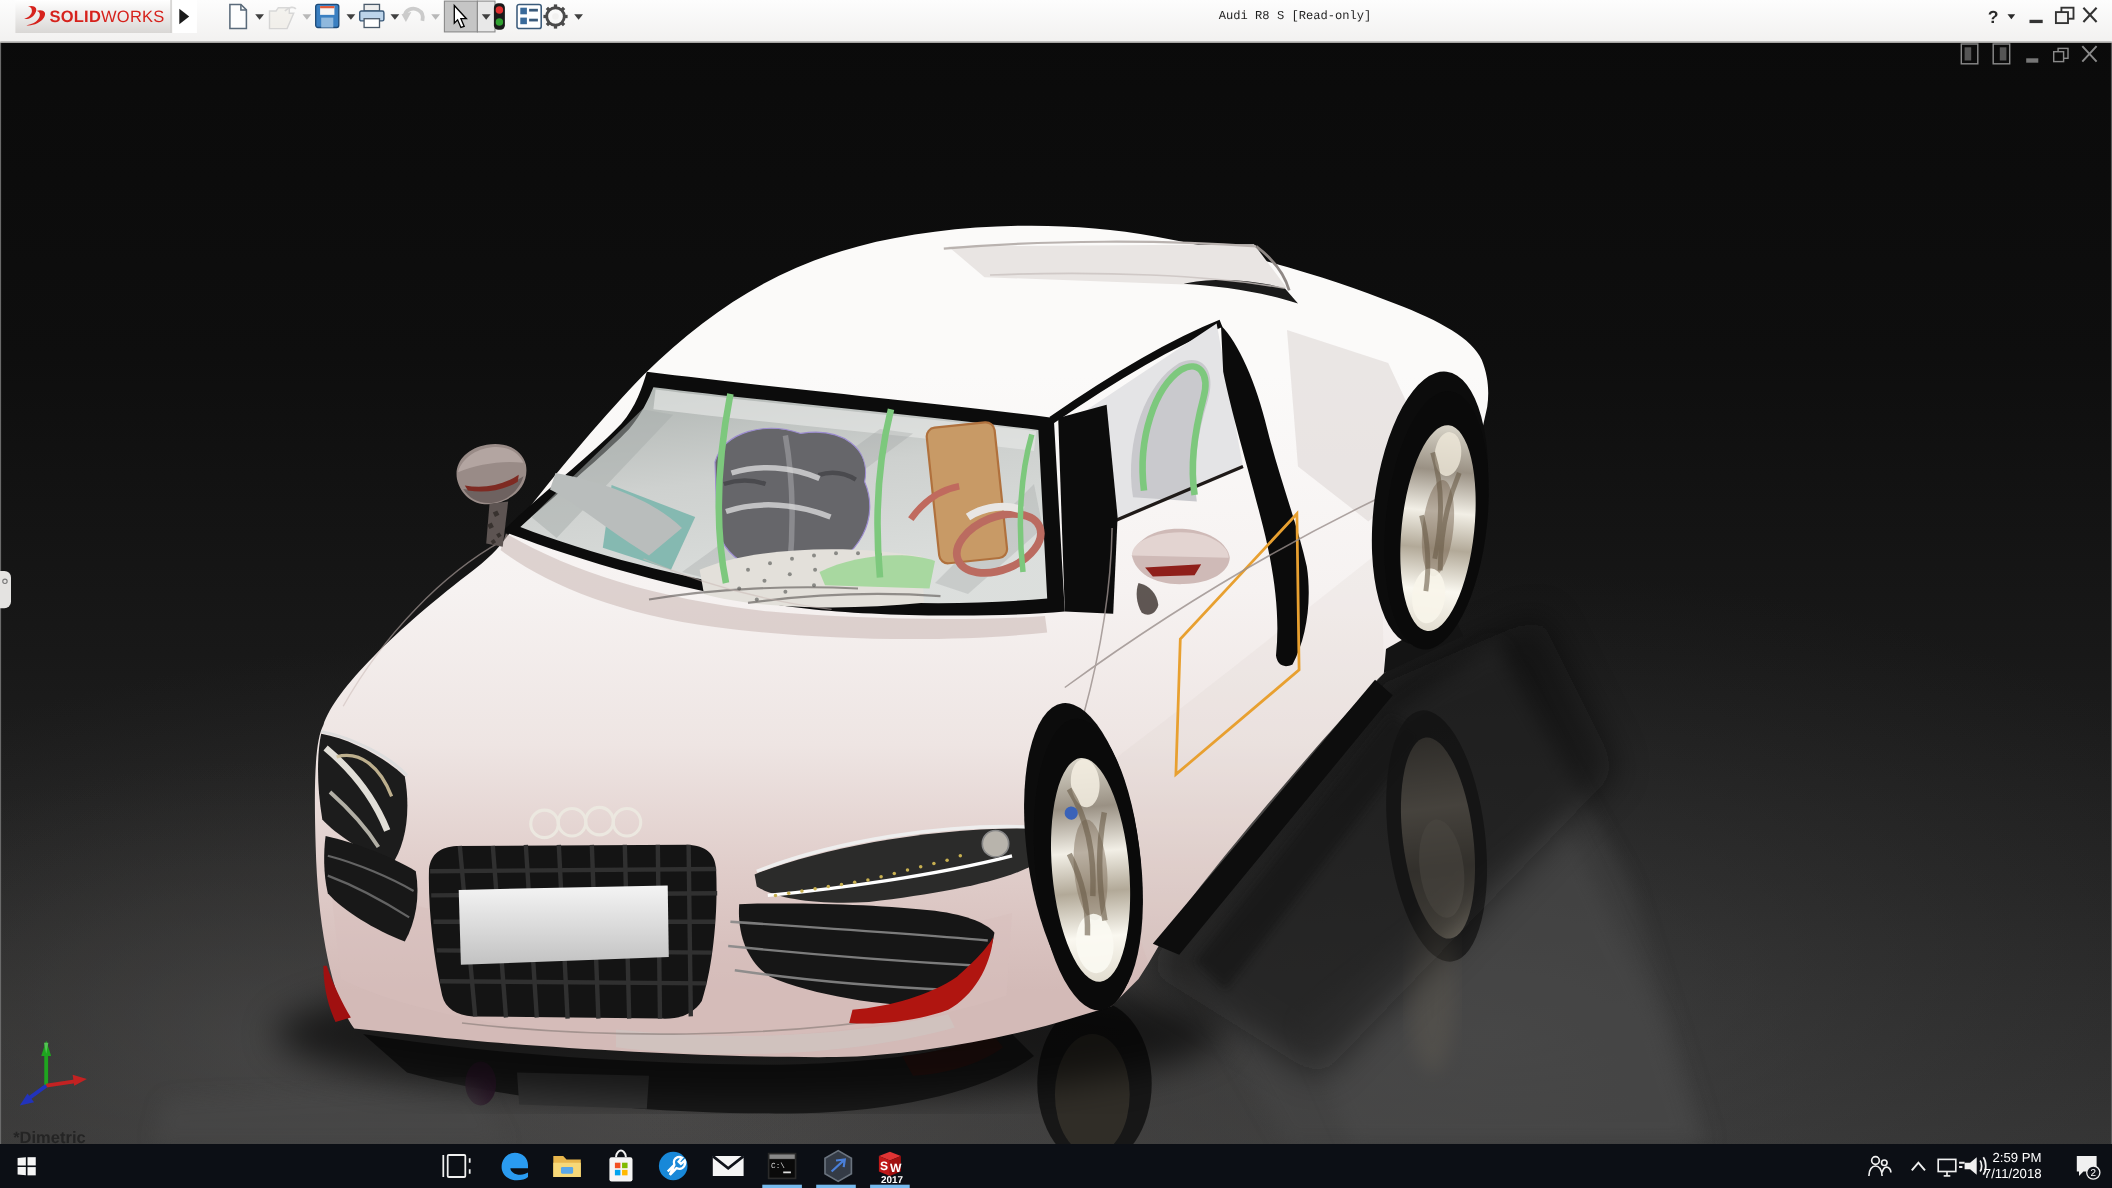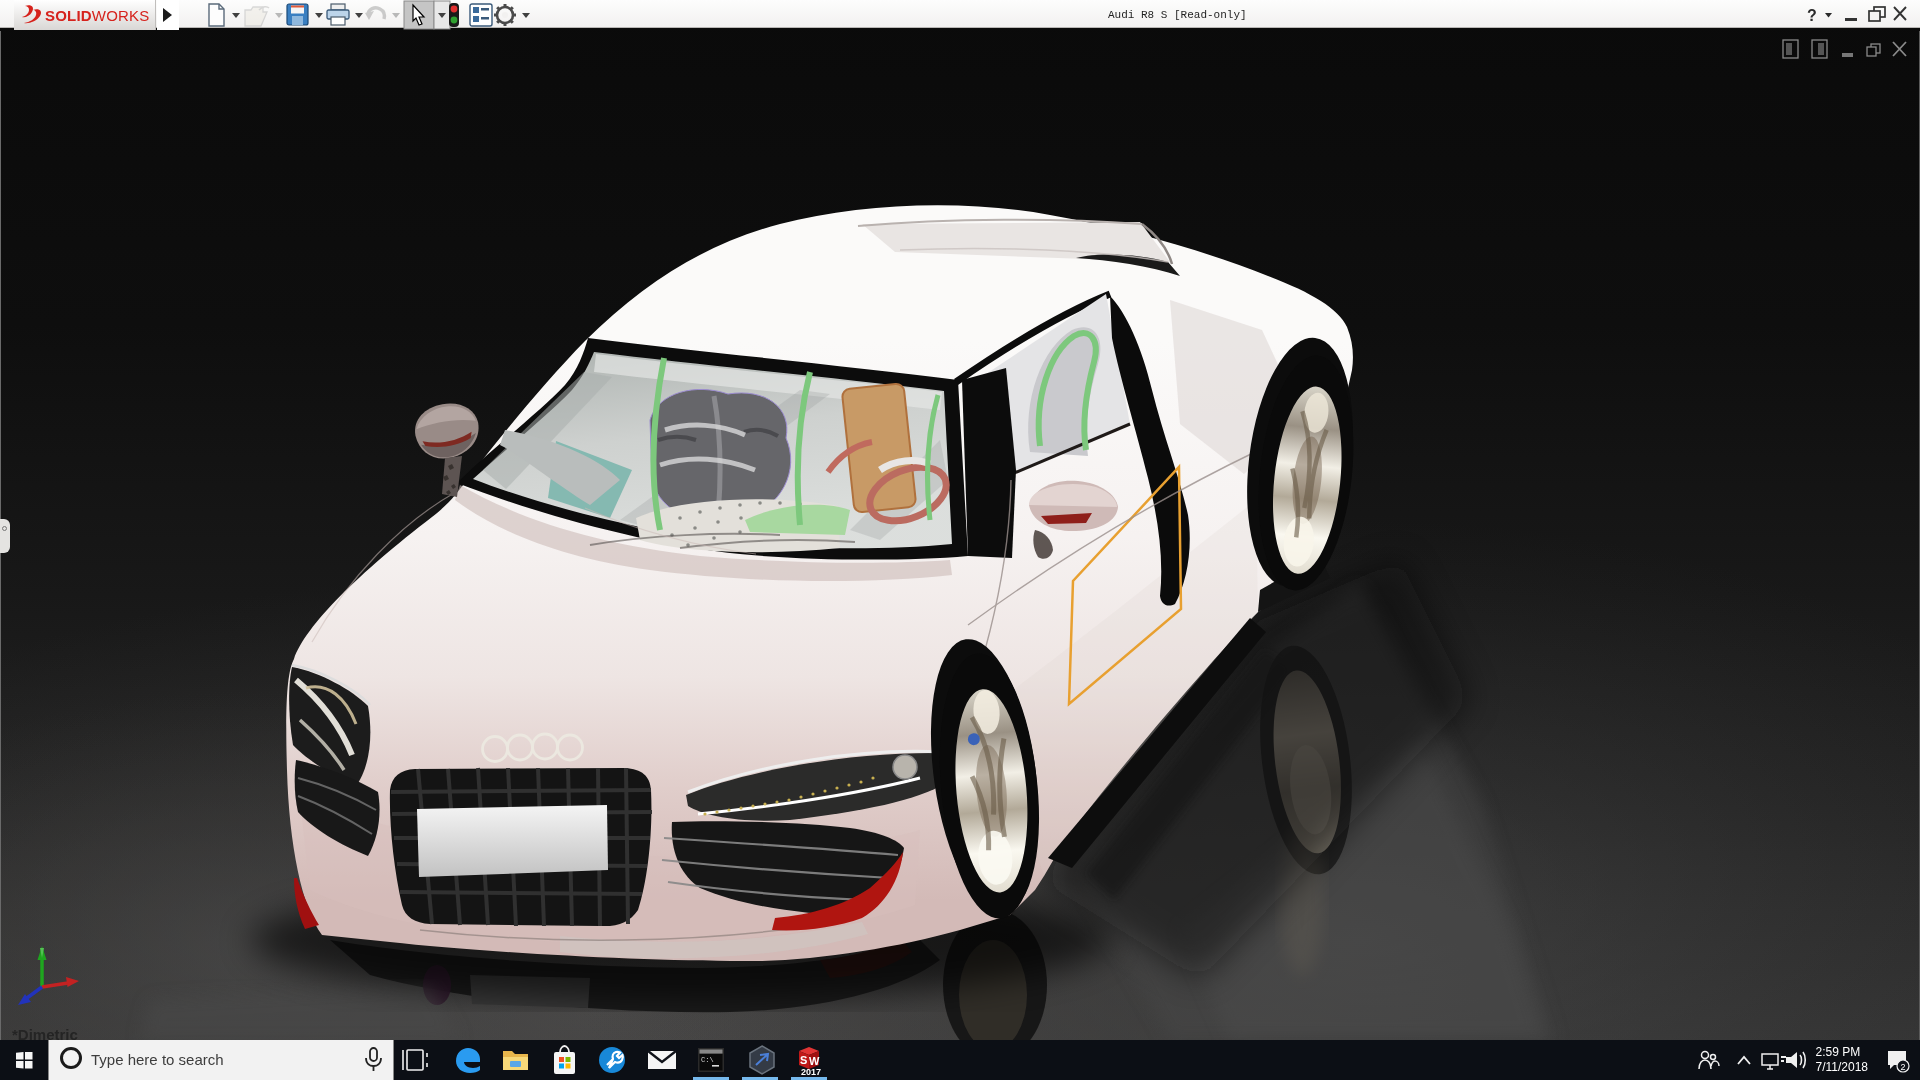--- a/index.html
+++ b/index.html
@@ -1,37 +1,37 @@
 <!DOCTYPE html>
 <html><head>
 <meta charset="utf-8">
 <style>
   * { margin:0; padding:0; box-sizing:border-box; }
   html,body { width:1920px; height:1080px; overflow:hidden; background:#000;
     font-family:"Liberation Sans", sans-serif; }
   #stage { position:relative; width:1920px; height:1080px; }
   #scene { position:absolute; left:0; top:0; }
   
-  #toolbar { position:absolute; left:0; top:0; width:1920px; height:28px;
+  #toolbar { position:absolute; left:0; top:0; width:1920px; height:39px;
     background:linear-gradient(#fdfdfd,#f2f1f0); border-bottom:1px solid #b9b7b5; z-index:10; }
   #logobox { position:absolute; left:14px; top:0; width:142px; height:30px;
     background:linear-gradient(#ffffff,#d9d7d5); border-right:1px solid #c0bebc; }
   #swtext { position:absolute; left:31px; top:7px; font-size:15px; color:#d6221c; letter-spacing:0.2px; }
   #swtext b { font-weight:bold; }
   #flyout { position:absolute; left:157px; top:0; width:22px; height:30px; background:#fff; }
   #flyout:after { content:""; position:absolute; left:6px; top:8px;
     border-left:9px solid #1a1a1a; border-top:7px solid transparent; border-bottom:7px solid transparent; }
   .tbtitle { position:absolute; top:9px; left:1108px; font-size:11px; color:#1f1f1f;font-family:Liberation Mono, monospace; }
   
   #taskbar { position:absolute; left:0; top:1040px; width:1920px; height:40px;
     background:#0c0f15; z-index:10; }
   #search { position:absolute; left:48px; top:0; width:346px; height:40px;
     background:#f2f2f2; border:1px solid #888; border-bottom:none; border-top:none; }
   #search .stext { position:absolute; left:42px; top:11px; font-size:15px; color:#3d3d3d; }
-  #clock { position:absolute; right:52px; top:5px; text-align:left; color:#fff; font-size:12px; line-height:15px; }
+  #clock { position:absolute; right:64px; top:5px; text-align:right; color:#fff; font-size:12px; line-height:15px; }
 </style>
 </head>
 <body>
 <div id="stage">
   <svg id="scene" width="1920" height="1080" viewBox="0 0 1920 1080">
     <defs>
       <linearGradient id="bgv" x1="0" y1="0" x2="0" y2="1">
         <stop offset="0" stop-color="#0a0a0a"></stop>
         <stop offset="0.3" stop-color="#0e0e0e"></stop>
         <stop offset="0.55" stop-color="#181818"></stop>
@@ -480,31 +480,20 @@
 
   <div id="taskbar">
     <svg width="40" height="40" viewBox="0 0 40 40" style="position:absolute;left:4px;top:0;">
       <g fill="#f5f5f5">
         <path d="M12 12.8 L19.5 12 L19.5 19.5 L12 19.5 Z"></path>
         <rect x="21" y="12" width="7.5" height="7.5"></rect>
         <path d="M12 21 L19.5 21 L19.5 28.5 L12 27.7 Z"></path>
         <rect x="21" y="21" width="7.5" height="7.5"></rect>
       </g>
     </svg>
-    <div id="search">
-      <svg width="26" height="26" viewBox="0 0 26 26" style="position:absolute;left:9px;top:5px;">
-        <circle cx="13" cy="13" r="9.5" fill="none" stroke="#1a1a1a" stroke-width="3"></circle>
-      </svg>
-      <div class="stext">Type here to search</div>
-      <svg width="22" height="26" viewBox="0 0 22 26" style="position:absolute;left:314px;top:7px;">
-        <rect x="7" y="1" width="7" height="13" rx="3.5" fill="none" stroke="#222" stroke-width="1.8"></rect>
-        <path d="M3 11 C3 17 7 19 10.5 19 C14 19 18 17 18 11" fill="none" stroke="#222" stroke-width="1.8"></path>
-        <line x1="10.5" y1="19" x2="10.5" y2="24" stroke="#222" stroke-width="1.8"></line>
-      </svg>
-    </div>
     <svg width="480" height="40" viewBox="0 0 480 40" style="position:absolute;left:393px;top:0;">
 
       <g transform="translate(10,8)" stroke="#f0f0f0" stroke-width="1.6" fill="none">
         <rect x="4" y="2" width="16" height="20" rx="1"></rect>
         <line x1="0" y1="2" x2="0" y2="22"></line>
         <line x1="24" y1="5" x2="24" y2="9"></line>
         <line x1="24" y1="15" x2="24" y2="19"></line>
       </g>
 
       <g transform="translate(61,7)">

